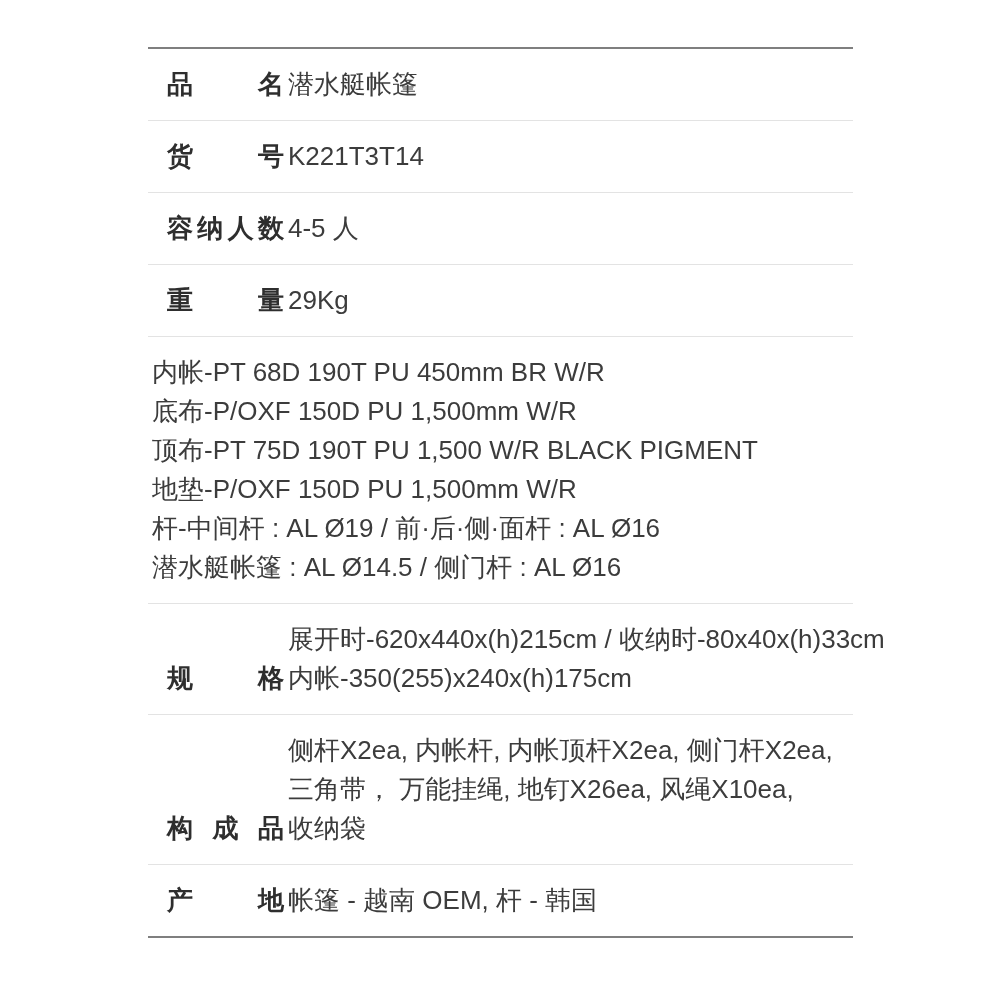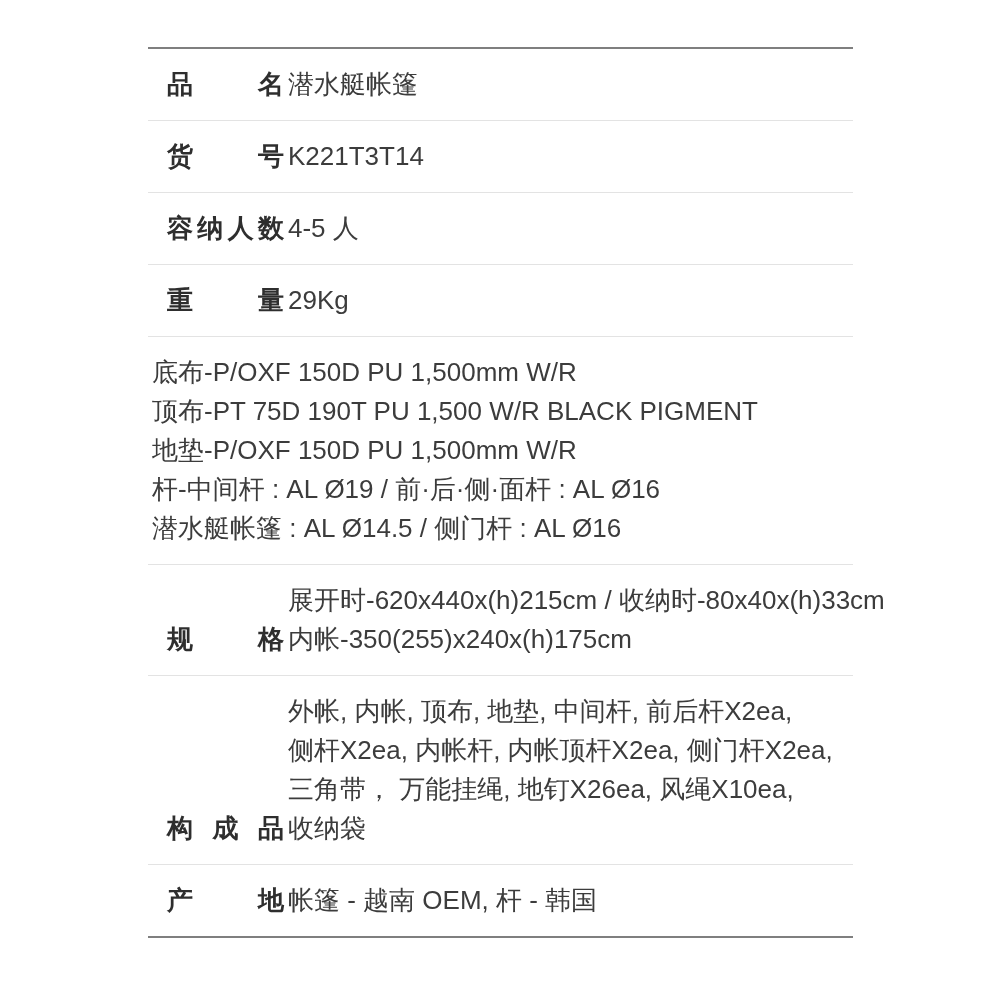--- a/index.html
+++ b/index.html
@@ -81,38 +81,38 @@
         </div>
       </div>
       <div class="spec-row">
         <div class="spec-label">重量</div>
         <div class="spec-value">
           <div class="spec-value-line">29Kg</div>
         </div>
       </div>
       <div class="spec-row">
         <div class="spec-value">
+          <div class="spec-value-line">内帐-PT 68D 190T PU 450mm BR W/R</div>
           <div class="spec-value-line">底布-P/OXF 150D PU 1,500mm W/R</div>
           <div class="spec-value-line">顶布-PT 75D 190T PU 1,500 W/R BLACK PIGMENT</div>
           <div class="spec-value-line">地垫-P/OXF 150D PU 1,500mm W/R</div>
           <div class="spec-value-line">杆-中间杆 : AL Ø19 / 前·后·侧·面杆 : AL Ø16</div>
           <div class="spec-value-line">潜水艇帐篷 : AL Ø14.5 / 侧门杆 : AL Ø16</div>
         </div>
       </div>
       <div class="spec-row">
         <div class="spec-label">规格</div>
         <div class="spec-value">
           <div class="spec-value-line">展开时-620x440x(h)215cm / 收纳时-80x40x(h)33cm</div>
           <div class="spec-value-line">内帐-350(255)x240x(h)175cm</div>
         </div>
       </div>
       <div class="spec-row">
         <div class="spec-label">构成品</div>
         <div class="spec-value">
-          <div class="spec-value-line">外帐, 内帐, 顶布, 地垫, 中间杆, 前后杆X2ea,</div>
           <div class="spec-value-line">侧杆X2ea, 内帐杆, 内帐顶杆X2ea, 侧门杆X2ea,</div>
           <div class="spec-value-line">三角带， 万能挂绳, 地钉X26ea, 风绳X10ea,</div>
           <div class="spec-value-line">收纳袋</div>
         </div>
       </div>
       <div class="spec-row">
         <div class="spec-label">产地</div>
         <div class="spec-value">
           <div class="spec-value-line">帐篷 - 越南 OEM, 杆 - 韩国</div>
         </div>

